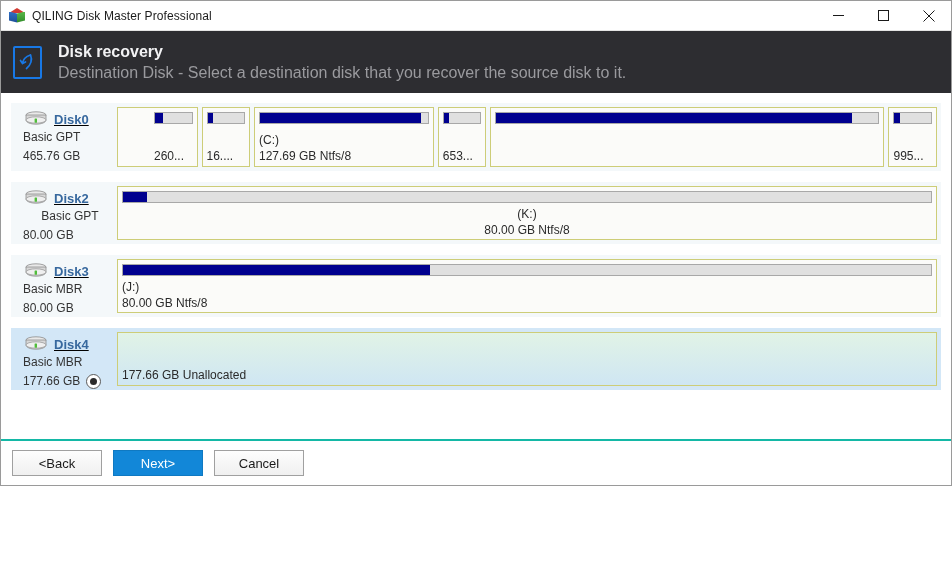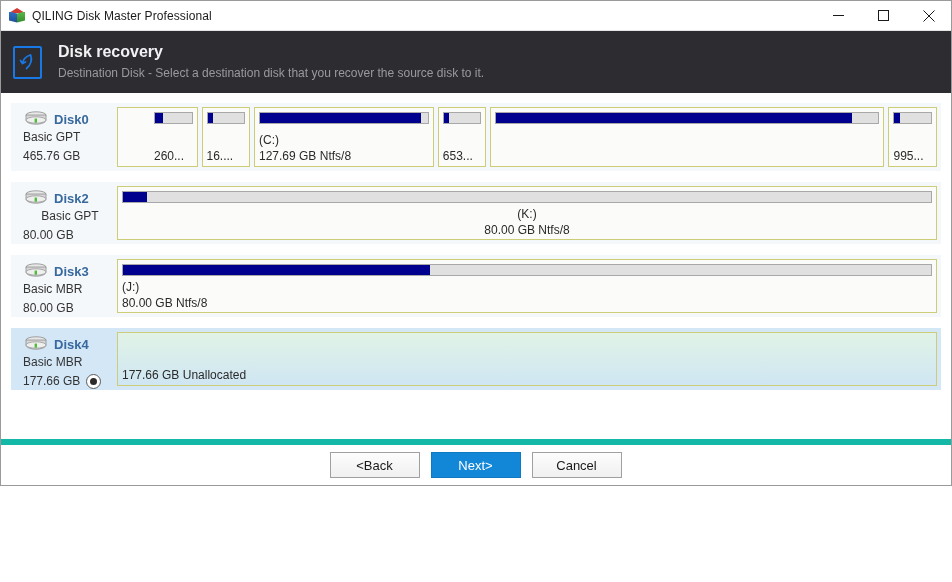--- a/index.html
+++ b/index.html
@@ -90,21 +90,21 @@
     flex: 0 0 auto;
   }
   .header-text { display: flex; flex-direction: column; justify-content: center; }
   .header-title {
     font-size: 16px;
     font-weight: bold;
     color: #f2f2f4;
     line-height: 20px;
   }
   .header-sub {
-    font-size: 12px;
+    font-size: 16px;
     color: #9a9a9e;
     line-height: 20px;
     margin-top: 1px;
   }
 
   
   .content {
     flex: 1 1 auto;
     background: #ffffff;
     padding: 10px 10px 0 10px;
@@ -125,20 +125,21 @@
   .disk-info {
     width: 100px;
     flex: 0 0 100px;
     padding: 3px 0 0 6px;
     box-sizing: border-box;
   }
   .disk-head {
     display: flex;
     align-items: center;
     height: 18px;
+    text-decoration: underline;
   }
   .hdd-icon { width: 26px; height: 16px; flex: 0 0 26px; margin-right: 5px; }
   .disk-name {
     font-size: 13px;
     font-weight: bold;
     color: #37689e;
   }
   .disk-meta {
     font-size: 12px;
     color: #333333;
@@ -209,24 +210,24 @@
     font-size: 12px;
     color: #2a2a2a;
     line-height: 16px;
     white-space: nowrap;
     overflow: hidden;
   }
 
   
   .footer {
     flex: 0 0 46px;
-    border-top: 6px solid #14b8a6;
+    border-top: 2px solid #14b8a6;
     display: flex;
     align-items: center;
-    justify-content: center;
+    justify-content: flex-start;
     padding-right: 12px;
     box-sizing: border-box;
     background: #ffffff;
   }
   .btn {
     width: 90px;
     height: 26px;
     font-size: 13px;
     font-family: "Liberation Sans", sans-serif;
     color: #1a1a1a;

